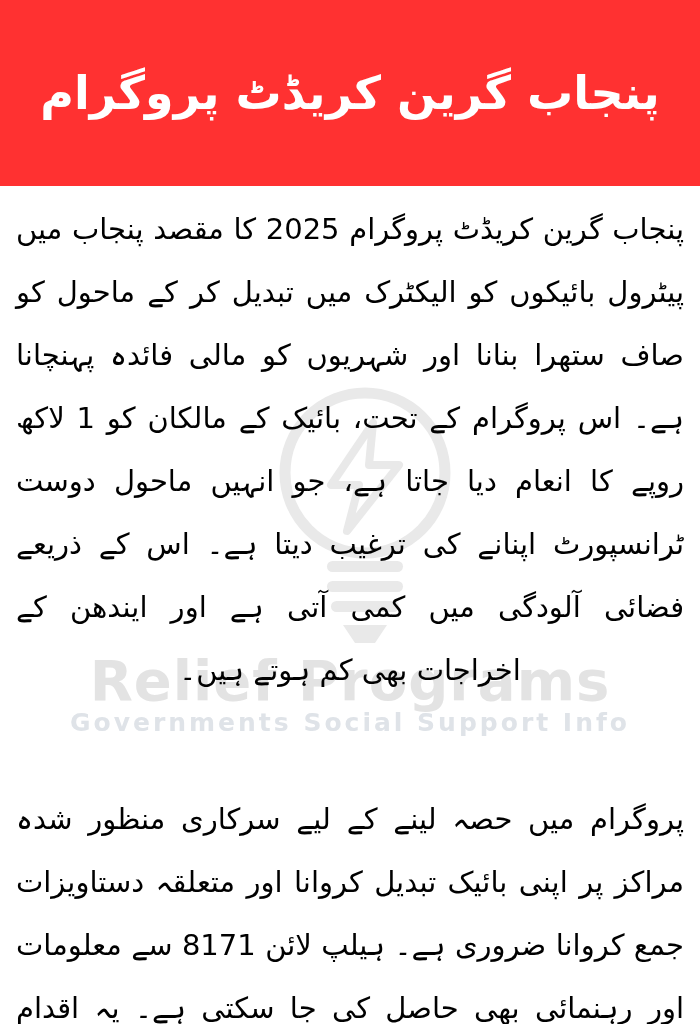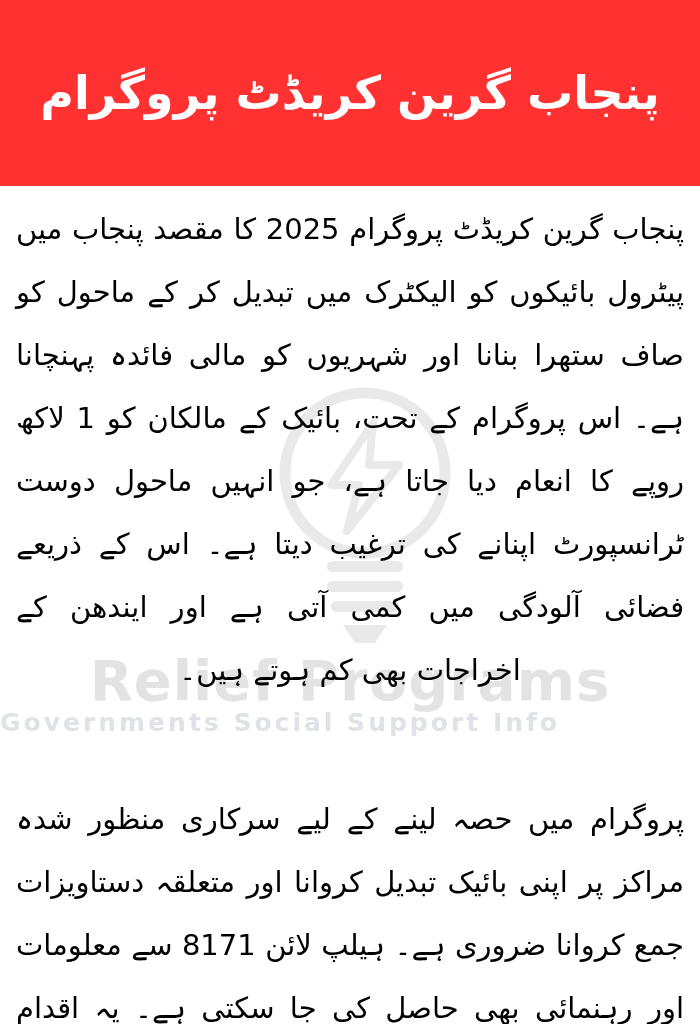--- a/index.html
+++ b/index.html
@@ -55,21 +55,21 @@
     font-size: 56px;
     font-weight: bold;
     color: #e3e3e3;
     letter-spacing: 1px;
     white-space: nowrap;
   }
   .wm-sub {
     position: absolute;
     top: 708px;
     left: 0; width: 100%;
-    text-align: left;
+    text-align: center;
     font-size: 25px;
     font-weight: bold;
     color: #dfe3e8;
     letter-spacing: 3px;
     white-space: nowrap;
   }
 
   
   .content {
     position: relative;

